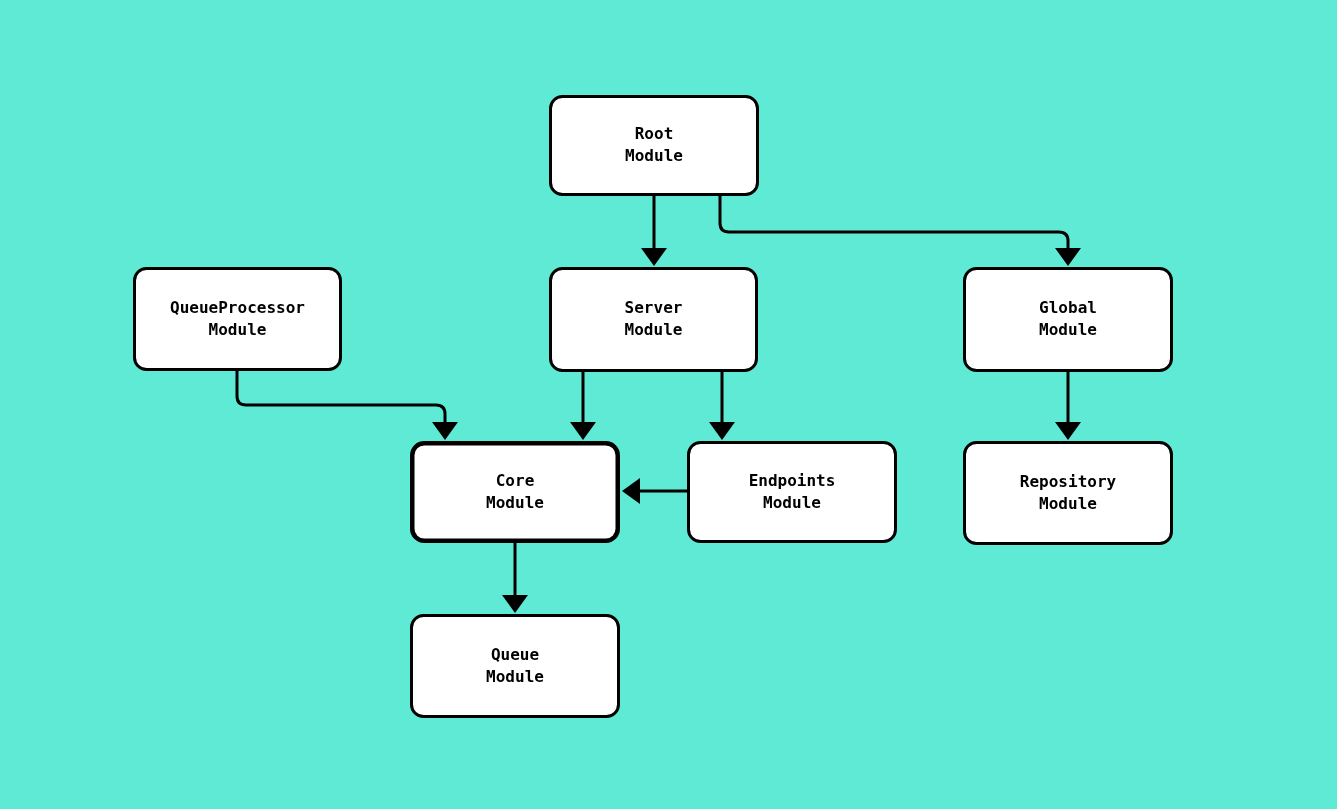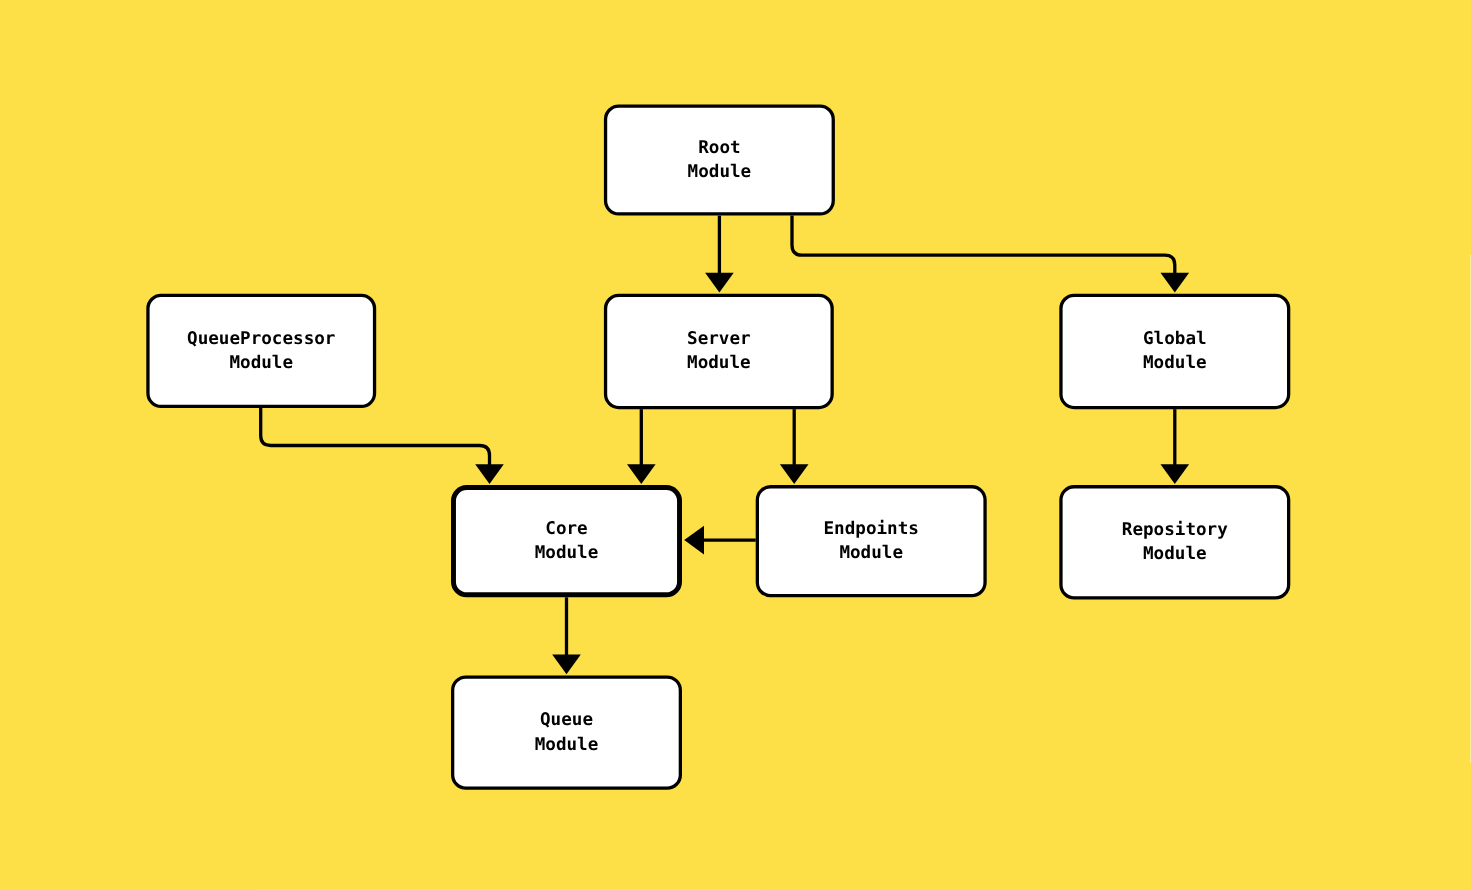--- a/index.html
+++ b/index.html
@@ -11,21 +11,21 @@
   body {
     width: 1337px;
     height: 809px;
     font-family: "DejaVu Sans Mono", "Liberation Mono", monospace;
     overflow: hidden;
   }
   #diagram-canvas {
     position: relative;
     width: 1337px;
     height: 809px;
-    background: #fde047;
+    background: #5eead4;
   }
   svg.diagram-svg {
     position: absolute;
     inset: 0;
     width: 1337px;
     height: 809px;
     display: block;
   }
   .node-box {
     fill: #ffffff;

